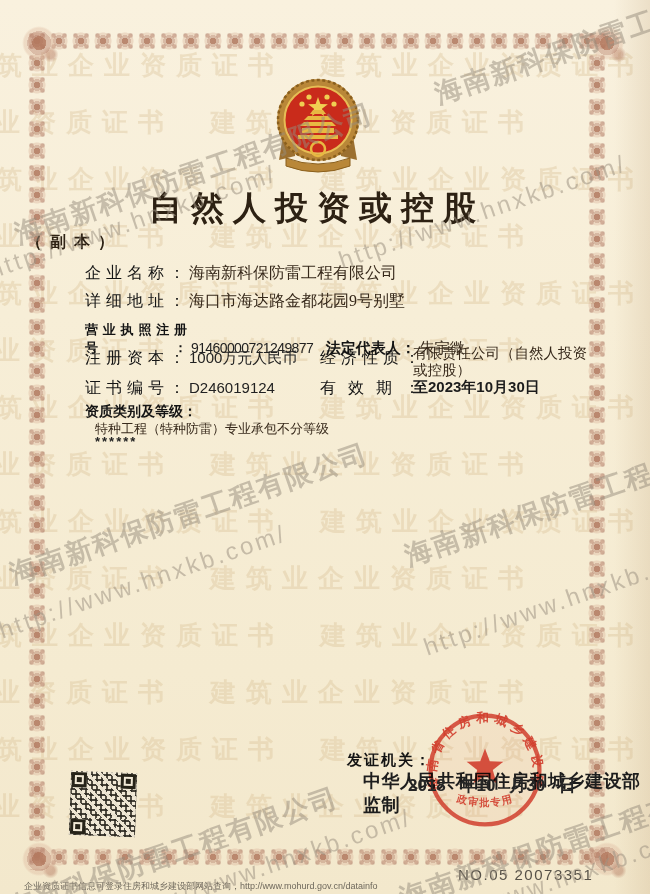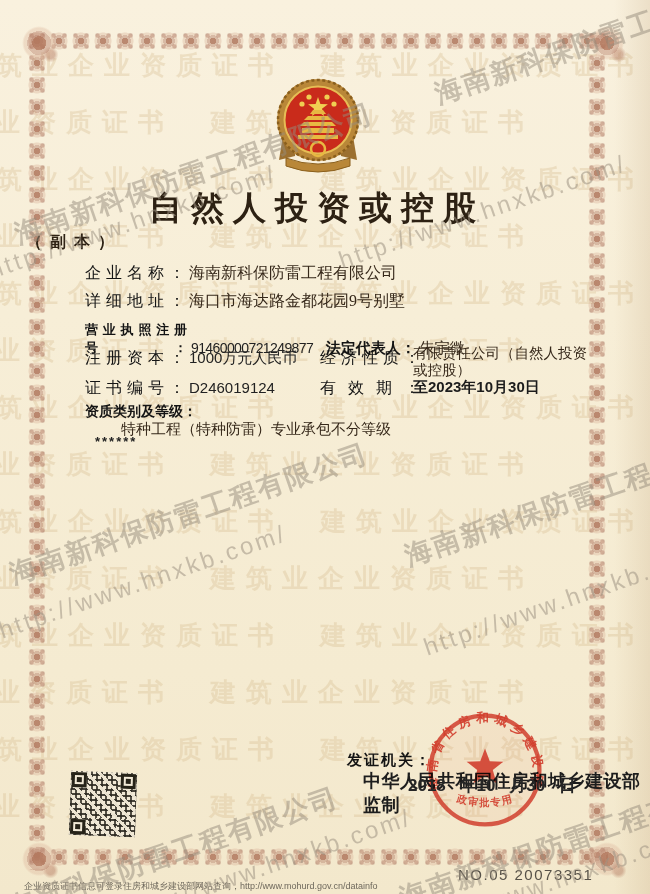--- a/index.html
+++ b/index.html
@@ -44,21 +44,21 @@
         text-align:justify;text-align-last:justify;vertical-align:1px;}
   .lb3{font-weight:bold;font-size:15px;color:#141414;}
   .val{font-family:"Liberation Serif",serif;color:#36281a;margin-left:4px;}
   .num{font-size:14px;letter-spacing:-0.6px;color:#222;margin-left:4px;}
   .col2{position:absolute;left:235px;top:0;}
   .col2v{position:absolute;left:328px;top:-3px;width:178px;
         font-family:Liberation Sans, sans-serif;font-size:14.5px;line-height:17px;color:#36281a;}
   .col2v-bold{position:absolute;left:328px;top:0;font-weight:bold;font-size:15px;color:#1c1c1c;}
   .grade-label{position:absolute;left:85px;top:403px;font-weight:bold;font-size:14px;color:#141414;}
   .grade-value{position:absolute;left:95px;top:420px;font-family:"Liberation Serif",serif;
-        font-size:15px;color:#36281a;margin-left:26px;}
+        font-size:13px;color:#36281a;}
   .grade-stars{position:absolute;left:95px;top:434px;font-weight:bold;font-size:13px;
         letter-spacing:2px;color:#222;}
 
   .issuer{position:absolute;left:347px;top:751px;font-weight:bold;font-size:15px;
         letter-spacing:2px;color:#141414;}
   .date-line{position:absolute;left:408px;top:774px;font-size:17px;font-weight:bold;
         word-spacing:9px;color:#262626;z-index:5;}
   .made-by{position:absolute;left:363px;top:769px;font-weight:bold;font-size:18px;
         letter-spacing:0.5px;color:#1d1d1d;}
   .serial{position:absolute;left:458px;top:866px;font-size:15px;letter-spacing:1.5px;

